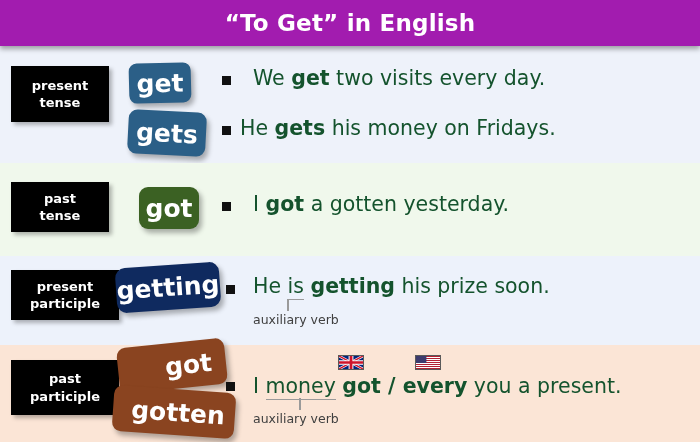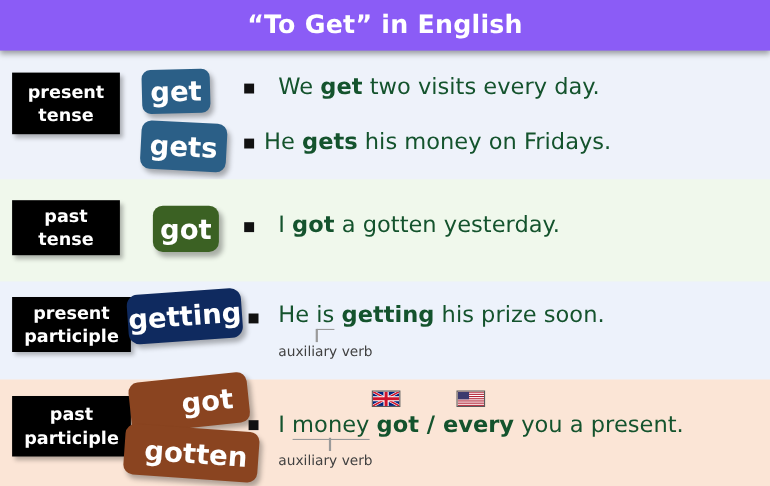--- a/index.html
+++ b/index.html
@@ -8,21 +8,21 @@
     font-family:"DejaVu Sans","Liberation Sans",sans-serif;
     background:#eef2fa;
     overflow:hidden;
     position:relative;
   }
   .sheet{position:relative;width:700px;height:442px;overflow:hidden;}
 
   
   .header{
     position:absolute;left:0;top:0;width:700px;height:46px;
-    background:#8b5cf6;
+    background:#a21caf;
     display:flex;align-items:center;justify-content:center;
     box-shadow:0 3px 5px rgba(0,0,0,.35);
     z-index:5;
   }
   .header-title{
     color:#fff;font-size:23px;font-weight:bold;letter-spacing:.2px;
     font-family:"DejaVu Sans","Liberation Sans",sans-serif;
   }
 
   
@@ -31,21 +31,21 @@
   .row-1{top:163px;height:93px;background:#f0f8ec;}
   .row-2{top:256px;height:89px;background:#edf2fb;}
   .row-3{top:345px;height:97px;background:#fbe5d6;}
 
   
   .label-box{
     position:absolute;
     background:#000;
     color:#fff;
     font-weight:bold;
-    font-size:16px;
+    font-size:13px;
     line-height:1.32;
     text-align:center;
     display:flex;flex-direction:column;align-items:center;justify-content:center;
     box-shadow:3px 3px 4px rgba(0,0,0,.28);
   }
   .label-box span{display:block;white-space:nowrap;}
 
   .lb-0{left:11px;top:66px;width:98px;height:56px;}
   .lb-1{left:11px;top:182px;width:98px;height:50px;}
   .lb-2{left:11px;top:270px;width:108px;height:50px;}

